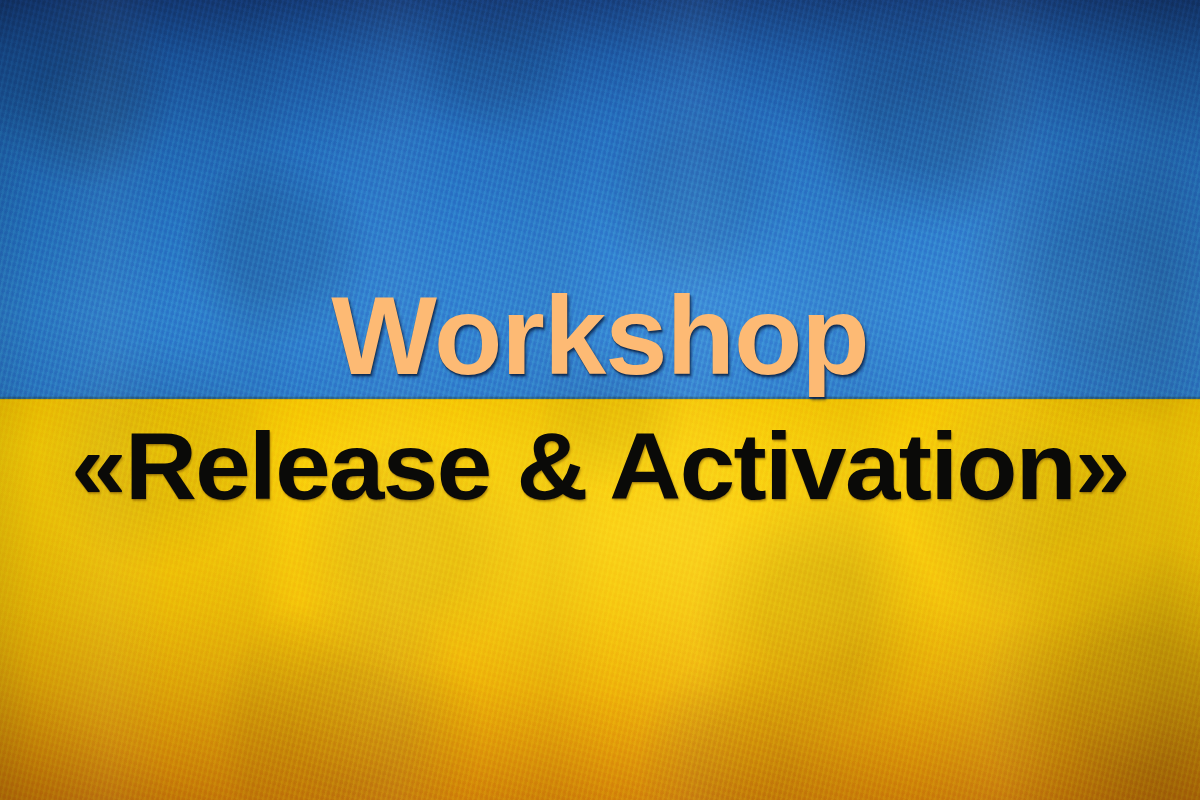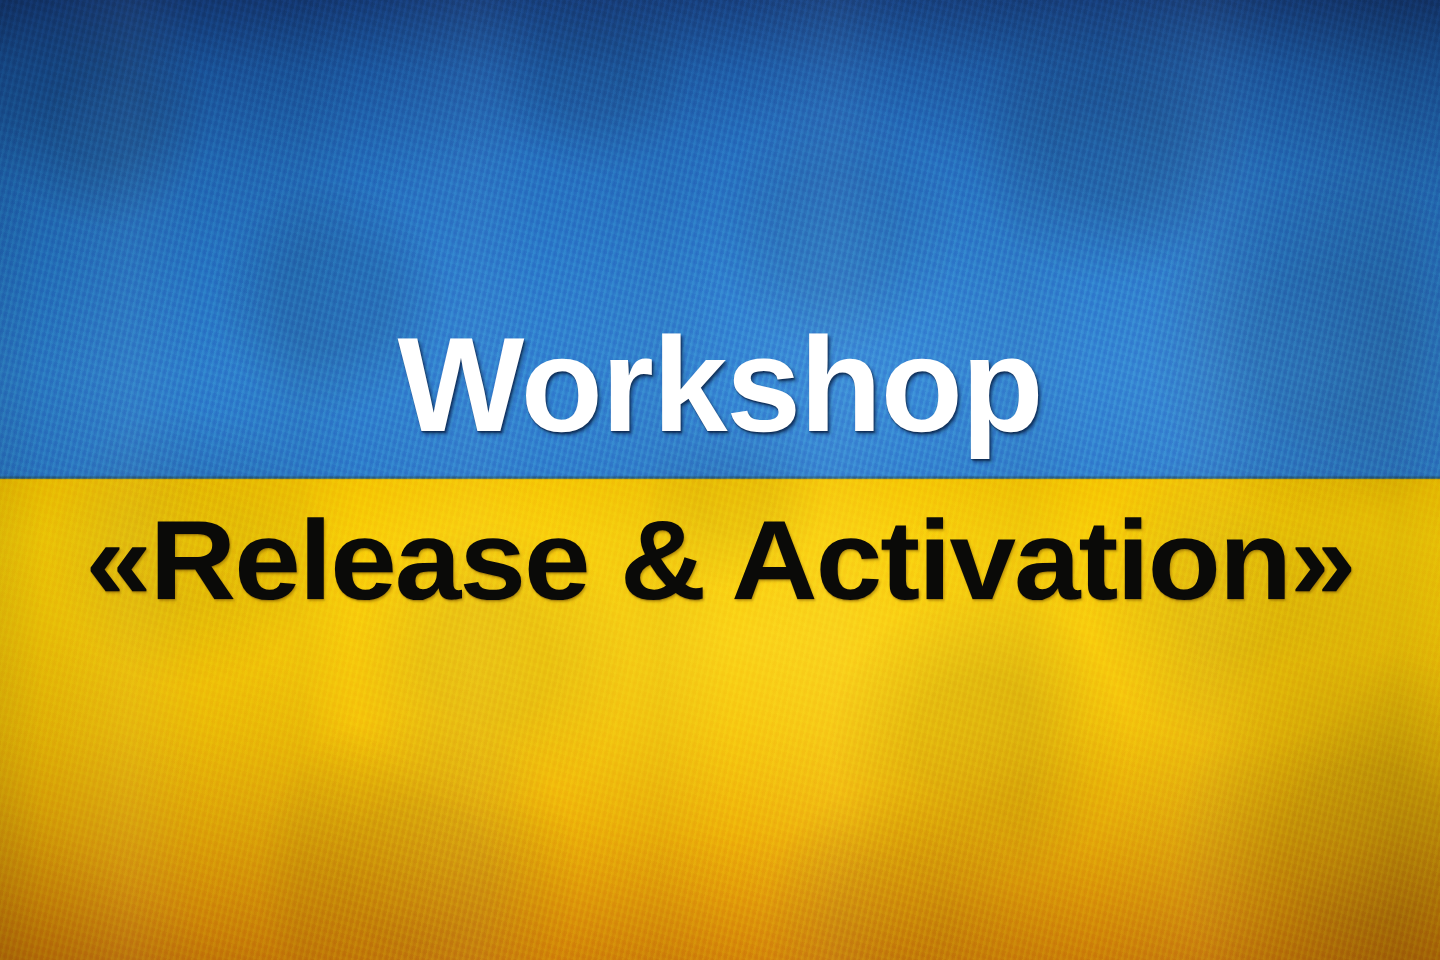--- a/index.html
+++ b/index.html
@@ -163,25 +163,25 @@
     position: absolute;
     left: 0;
     width: 100%;
     text-align: center;
     white-space: nowrap;
     font-family: "Liberation Sans", sans-serif;
     font-weight: bold;
   }
 
   .line-1 {
-    top: 265px;
+    top: 280px;
     font-size: 112px;
     line-height: 1;
     letter-spacing: -1px;
-    color: #ffffff;
+    color: #fdba74;
     text-shadow:
        2px 3px 3px rgba(8,28,60,0.55),
        1px 2px 1px rgba(8,28,60,0.40),
        0   1px 0   rgba(8,28,60,0.30);
   }
 
   .line-2 {
     top: 420px;
     font-size: 94px;
     line-height: 1;

